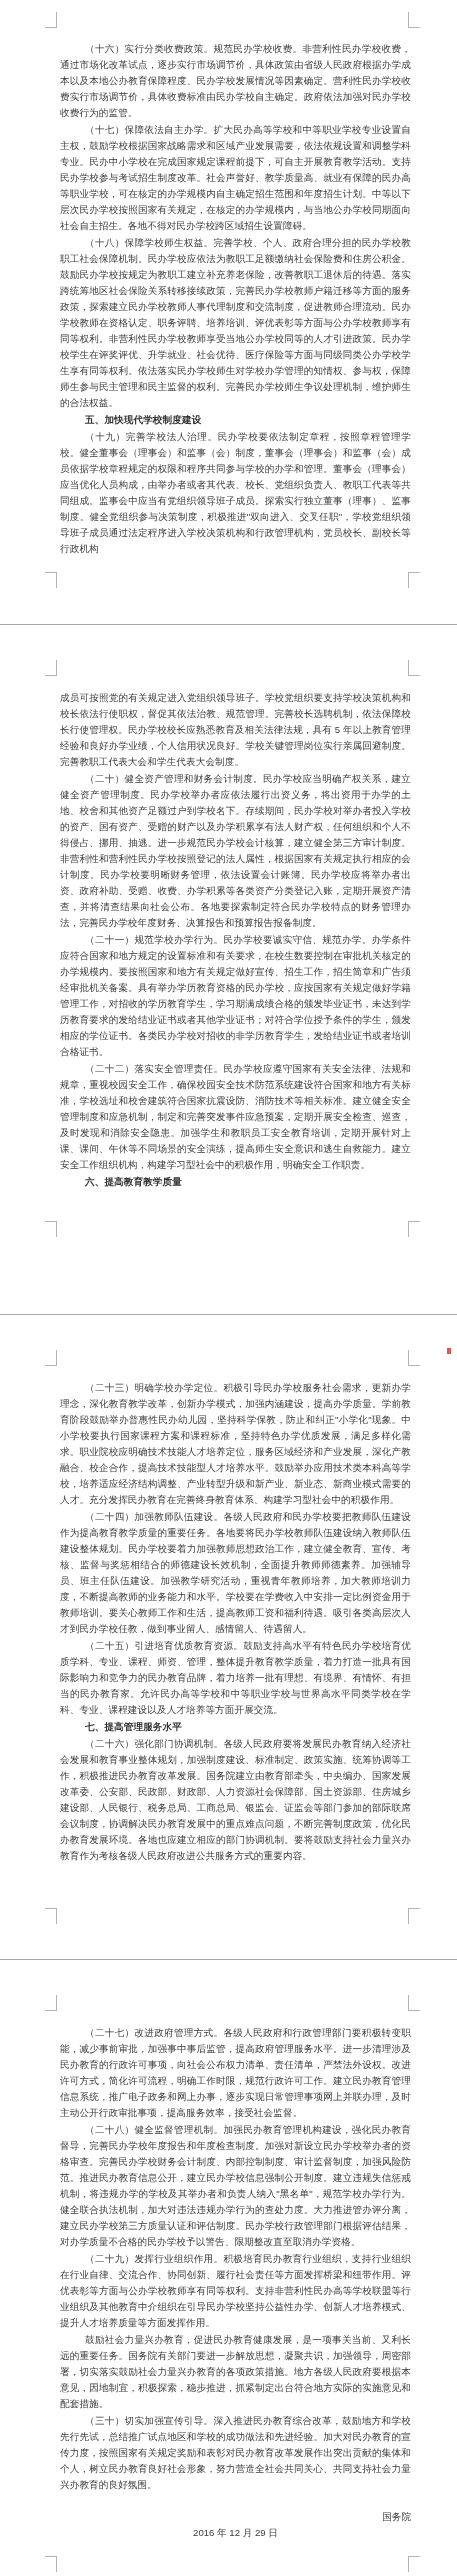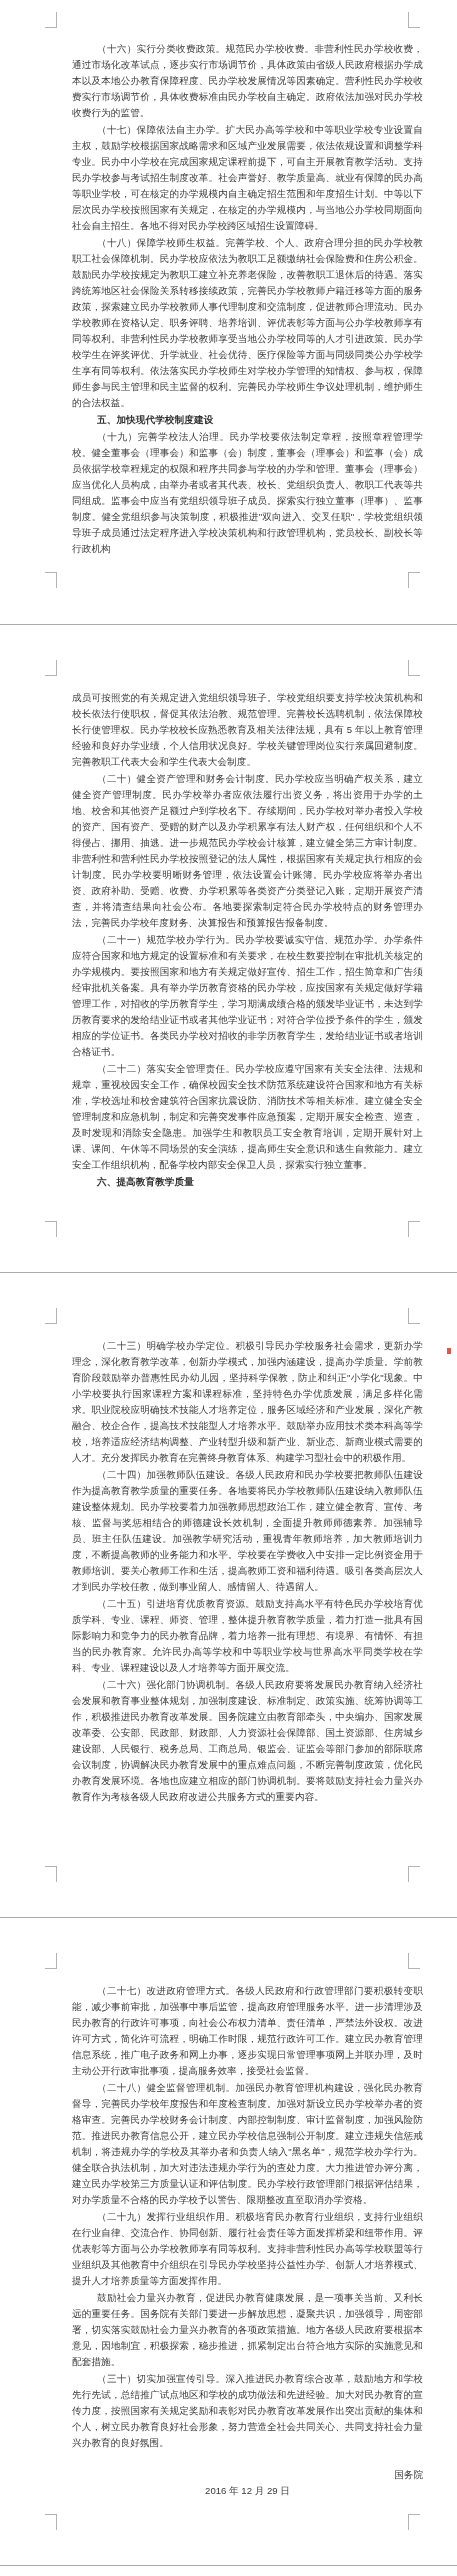--- a/index.html
+++ b/index.html
@@ -5,25 +5,25 @@
   html,body { margin:0; padding:0; background:#ffffff; }
   .doc-root {
     position:relative; width:457px; height:2576px; background:#ffffff;
     font-family:"Liberation Sans","DejaVu Sans",sans-serif;
     color:#3a3a3a; overflow:hidden;
   }
   .page { position:relative; width:457px; overflow:hidden; box-sizing:border-box; background:#ffffff; }
   .page-sep { border-top:1.1px solid #a9a9a9; }
   .p1 { height:624px; }
   .p2 { height:648px;padding-left:29px; }
-  .p3 { height:645px; }
+  .p3 { height:645px;margin-top:42px; }
   .p4 { height:648px; }
   .tail { height:12px; border-top:1.1px solid #a9a9a9; background:#ffffff; }
 
-  .content { position:absolute; left:72px; width:351px; }
+  .content { position:absolute; left:60px; width:351px; }
   .p1 .content { top:41px; bottom:50px; }
   .p2 .content, .p3 .content, .p4 .content { top:65px; bottom:50px; }
 
   .para {
     margin:0 0 1.1px 0; font-size:9.6px; line-height:16px;
     text-align:justify; letter-spacing:0.1px;
   }
   .indent { text-indent:25px; }
   .noindent { text-indent:0; }
   .heading { font-weight:700; text-indent:25px; color:#333333; }
@@ -66,34 +66,35 @@
 
   <div class="page p2 page-sep">
     <div class="mark tl"></div>
     <div class="mark tr"></div>
     <div class="mark bl"></div>
     <div class="mark br"></div>
     <div class="content">
         <div class="para noindent">成员可按照党的有关规定进入党组织领导班子。学校党组织要支持学校决策机构和校长依法行使职权，督促其依法治教、规范管理。完善校长选聘机制，依法保障校长行使管理权。民办学校校长应熟悉教育及相关法律法规，具有 5 年以上教育管理经验和良好办学业绩，个人信用状况良好。学校关键管理岗位实行亲属回避制度。完善教职工代表大会和学生代表大会制度。</div>
         <div class="para indent">（二十）健全资产管理和财务会计制度。民办学校应当明确产权关系，建立健全资产管理制度。民办学校举办者应依法履行出资义务，将出资用于办学的土地、校舍和其他资产足额过户到学校名下。存续期间，民办学校对举办者投入学校的资产、国有资产、受赠的财产以及办学积累享有法人财产权，任何组织和个人不得侵占、挪用、抽逃。进一步规范民办学校会计核算，建立健全第三方审计制度。非营利性和营利性民办学校按照登记的法人属性，根据国家有关规定执行相应的会计制度。民办学校要明晰财务管理，依法设置会计账簿。民办学校应将举办者出资、政府补助、受赠、收费、办学积累等各类资产分类登记入账，定期开展资产清查，并将清查结果向社会公布。各地要探索制定符合民办学校特点的财务管理办法，完善民办学校年度财务、决算报告和预算报告报备制度。</div>
         <div class="para indent">（二十一）规范学校办学行为。民办学校要诚实守信、规范办学。办学条件应符合国家和地方规定的设置标准和有关要求，在校生数要控制在审批机关核定的办学规模内。要按照国家和地方有关规定做好宣传、招生工作，招生简章和广告须经审批机关备案。具有举办学历教育资格的民办学校，应按国家有关规定做好学籍管理工作，对招收的学历教育学生，学习期满成绩合格的颁发毕业证书，未达到学历教育要求的发给结业证书或者其他学业证书；对符合学位授予条件的学生，颁发相应的学位证书。各类民办学校对招收的非学历教育学生，发给结业证书或者培训合格证书。</div>
-        <div class="para indent">（二十二）落实安全管理责任。民办学校应遵守国家有关安全法律、法规和规章，重视校园安全工作，确保校园安全技术防范系统建设符合国家和地方有关标准，学校选址和校舍建筑符合国家抗震设防、消防技术等相关标准。建立健全安全管理制度和应急机制，制定和完善突发事件应急预案，定期开展安全检查、巡查，及时发现和消除安全隐患。加强学生和教职员工安全教育培训，定期开展针对上课、课间、午休等不同场景的安全演练，提高师生安全意识和逃生自救能力。建立安全工作组织机构，配备学校内部安全保卫人员，探索实行独立董事。</div>
+        <div class="para indent">（二十二）落实安全管理责任。民办学校应遵守国家有关安全法律、法规和规章，重视校园安全工作，确保校园安全技术防范系统建设符合国家和地方有关标准，学校选址和校舍建筑符合国家抗震设防、消防技术等相关标准。建立健全安全管理制度和应急机制，制定和完善突发事件应急预案，定期开展安全检查、巡查，及时发现和消除安全隐患。加强学生和教职员工安全教育培训，定期开展针对上课、课间、午休等不同场景的安全演练，提高师生安全意识和逃生自救能力。建立安全工作组织机构，构建学习型社会中的积极作用，明确安全工作职责。</div>
         <div class="para heading">六、提高教育教学质量</div>
       </div>
   </div>
 
   <div class="page p3 page-sep">
     <div class="mark tl"></div>
     <div class="mark tr"></div>
     <div class="mark bl"></div>
     <div class="mark br"></div>
     <div class="content">
         <div class="para indent">（二十三）明确学校办学定位。积极引导民办学校服务社会需求，更新办学理念，深化教育教学改革，创新办学模式，加强内涵建设，提高办学质量。学前教育阶段鼓励举办普惠性民办幼儿园，坚持科学保教，防止和纠正"小学化"现象。中小学校要执行国家课程方案和课程标准，坚持特色办学优质发展，满足多样化需求。职业院校应明确技术技能人才培养定位，服务区域经济和产业发展，深化产教融合、校企合作，提高技术技能型人才培养水平。鼓励举办应用技术类本科高等学校，培养适应经济结构调整、产业转型升级和新产业、新业态、新商业模式需要的人才。充分发挥民办教育在完善终身教育体系、构建学习型社会中的积极作用。</div>
         <div class="para indent">（二十四）加强教师队伍建设。各级人民政府和民办学校要把教师队伍建设作为提高教育教学质量的重要任务。各地要将民办学校教师队伍建设纳入教师队伍建设整体规划。民办学校要着力加强教师思想政治工作，建立健全教育、宣传、考核、监督与奖惩相结合的师德建设长效机制，全面提升教师师德素养。加强辅导员、班主任队伍建设。加强教学研究活动，重视青年教师培养，加大教师培训力度，不断提高教师的业务能力和水平。学校要在学费收入中安排一定比例资金用于教师培训。要关心教师工作和生活，提高教师工资和福利待遇。吸引各类高层次人才到民办学校任教，做到事业留人、感情留人、待遇留人。</div>
         <div class="para indent">（二十五）引进培育优质教育资源。鼓励支持高水平有特色民办学校培育优质学科、专业、课程、师资、管理，整体提升教育教学质量，着力打造一批具有国际影响力和竞争力的民办教育品牌，着力培养一批有理想、有境界、有情怀、有担当的民办教育家。允许民办高等学校和中等职业学校与世界高水平同类学校在学科、专业、课程建设以及人才培养等方面开展交流。</div>
+        <div class="para heading">七、提高管理服务水平</div>
         <div class="para indent">（二十六）强化部门协调机制。各级人民政府要将发展民办教育纳入经济社会发展和教育事业整体规划，加强制度建设、标准制定、政策实施、统筹协调等工作，积极推进民办教育改革发展。国务院建立由教育部牵头，中央编办、国家发展改革委、公安部、民政部、财政部、人力资源社会保障部、国土资源部、住房城乡建设部、人民银行、税务总局、工商总局、银监会、证监会等部门参加的部际联席会议制度，协调解决民办教育发展中的重点难点问题，不断完善制度政策，优化民办教育发展环境。各地也应建立相应的部门协调机制。要将鼓励支持社会力量兴办教育作为考核各级人民政府改进公共服务方式的重要内容。</div>
       </div>
   </div>
 
   <div class="page p4 page-sep">
     <div class="mark tl"></div>
     <div class="mark tr"></div>
     <div class="mark bl"></div>
     <div class="mark br"></div>
     <div class="content">

